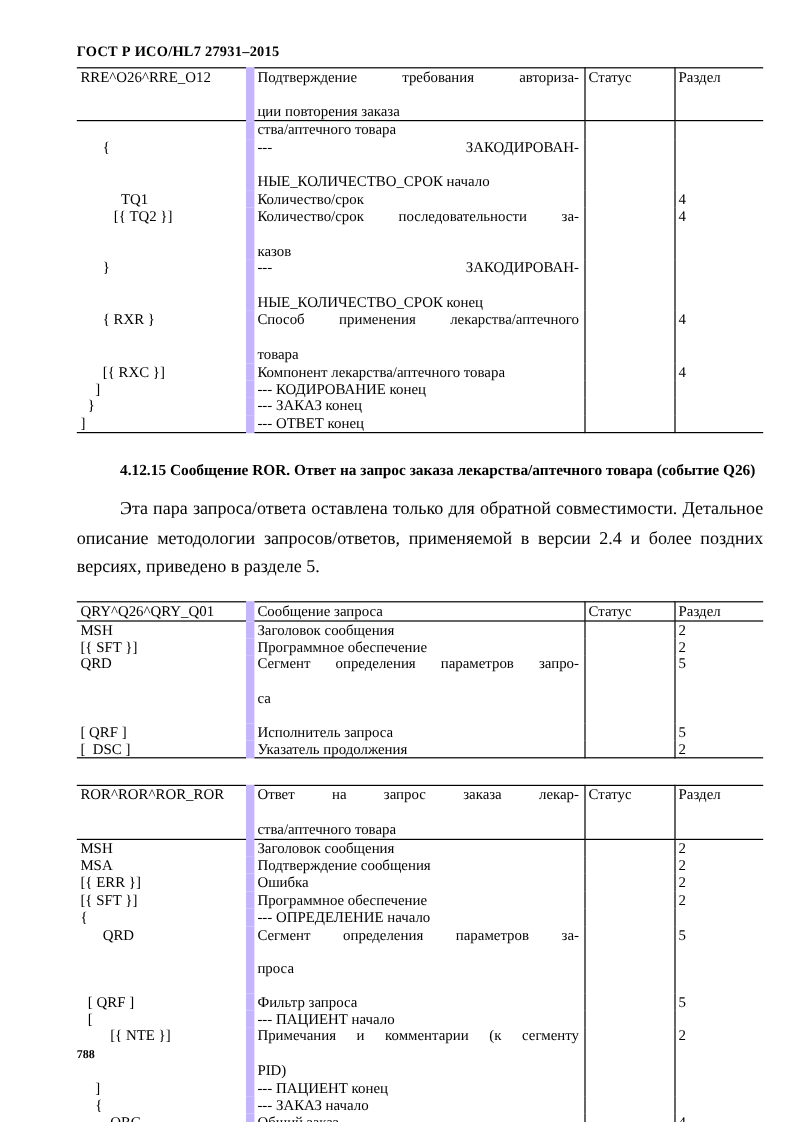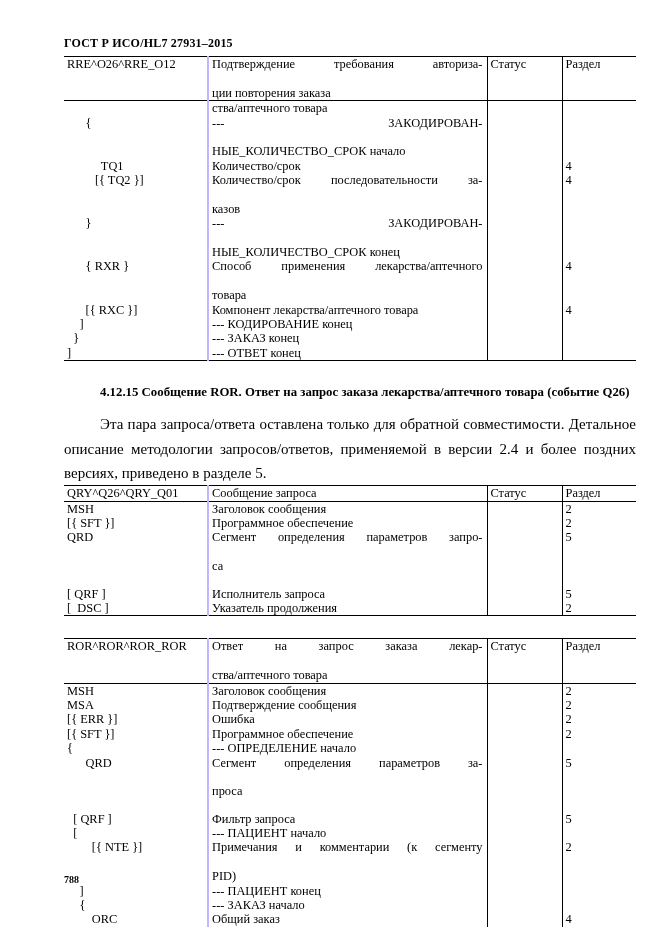--- a/index.html
+++ b/index.html
@@ -56,21 +56,21 @@
   table.seg col.c3 { width: 75px; }
   table.seg col.c4 { width: 74px; }
 
   .hdr-row td {
     font-weight: bold;
     padding-top: 3px;
     padding-bottom: 3px;
   }
   .topline { border-top: 1.6px solid #000; }
   .botline { border-bottom: 1.2px solid #000; }
-  .vline-l { border-left: 2px solid #c4b5fd; }
+  .vline-l { border-left: 7px solid #c4b5fd; }
   .vline-r { border-right: 1px solid #000; }
   .hdr-row td.just-h {
     text-align: justify;
     text-justify: inter-word;
   }
   .stretch {
     display: block;
     text-align: justify;
   }
   .stretch:after {
@@ -90,21 +90,21 @@
     text-indent: 36px;
   }
   .para {
     margin-top: 10px;
     font-size: 15px;
     line-height: 1.62;
     text-align: justify;
     text-justify: inter-word;
     text-indent: 36px;
   }
-  .tbl-wrap { margin-top: 0; }
+  .tbl-wrap { margin-top: 16px; }
   .tbl-wrap2 { margin-top: 22px; }
   .page-num {
     position: absolute;
     left: 64px;
     top: 874px;
     font-weight: bold;
     font-size: 10px;
   }
   .blank-line td { height: 13px; }
 </style>

